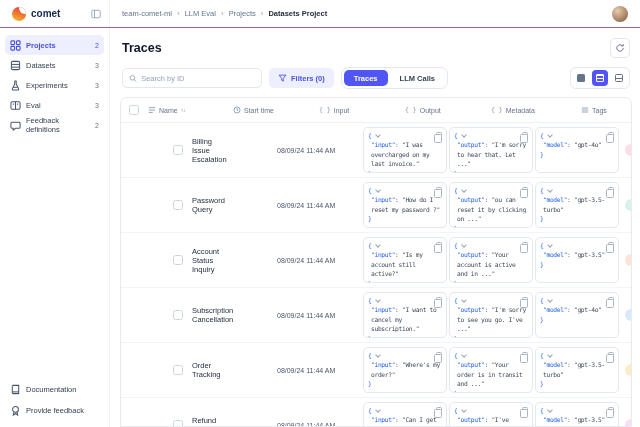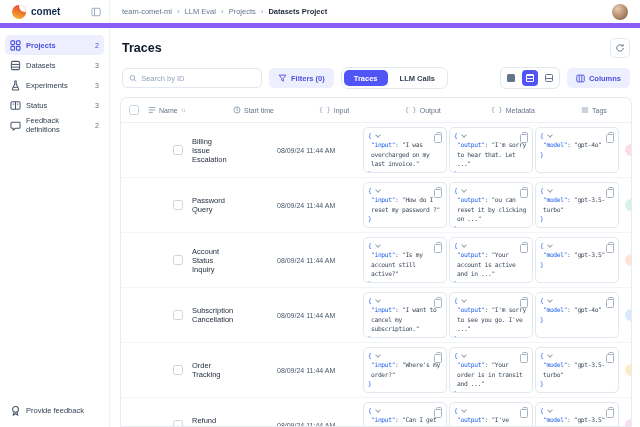--- a/index.html
+++ b/index.html
@@ -1,21 +1,21 @@
 <!DOCTYPE html>
 <html><head>
 <meta charset="utf-8">
 <style>
   * { margin:0; padding:0; box-sizing:border-box; }
   html,body { width:640px; height:427px; overflow:hidden; background:#fff;
     font-family:"Liberation Sans",sans-serif; color:#1e293b; }
   .app { display:flex; flex-direction:column; width:640px; height:427px; }
 
   
-  .topbar { flex:0 0 28px; display:flex; align-items:center; border-bottom:5px solid #8b5cf6; }
+  .topbar { flex:0 0 28px; display:flex; align-items:center; border-bottom:1px solid #8b5cf6; }
   .logo-sec { width:110px; height:100%; display:flex; align-items:center; padding:0 8px 0 12px; border-right:1px solid #eef1f5; }
   .logo-mark { width:14px; height:14px; border-radius:50%; position:relative; overflow:hidden; flex:0 0 14px;
     background:linear-gradient(200deg,#e8483a 15%,#ef7d2f 55%,#f9b234 90%); }
   .logo-mark::after { content:""; position:absolute; right:-5px; top:-5px; width:12px; height:12px; border-radius:50%; background:#fff; }
   .logo-text { font-size:10px; font-weight:700; color:#132a4e; margin-left:5px; }
   .collapse-btn { margin-left:auto; color:#94a3b8; display:flex; }
   .crumbs { flex:1; display:flex; align-items:center; gap:5px; padding:0 12px; font-size:7.5px; color:#64748b; }
   .crumb { white-space:nowrap; }
   .crumb.sep { color:#94a3b8; font-size:8px; }
   .crumb.last { color:#1f2937; font-weight:700; }
@@ -160,34 +160,43 @@
       </div>
       <div class="nav-item">
         <span class="nav-icon">
           <svg width="11" height="11" viewBox="0 0 12 12" fill="none" stroke="currentColor" stroke-width="1.1">
               <rect x="1" y="2" width="10" height="8" rx="1.5"></rect>
               <line x1="6" y1="2" x2="6" y2="10"></line>
               <line x1="3" y1="4.5" x2="4.5" y2="4.5"></line>
               <line x1="7.5" y1="4.5" x2="9" y2="4.5"></line>
             </svg>
         </span>
-        <span>Status</span>
+        <span>Eval</span>
         <span class="cnt">3</span>
       </div>
       <div class="nav-item">
         <span class="nav-icon">
           <svg width="11" height="11" viewBox="0 0 12 12" fill="none" stroke="currentColor" stroke-width="1.1">
               <path d="M2 2.5h8a1 1 0 0 1 1 1V8a1 1 0 0 1-1 1H6L3.5 11V9H2a1 1 0 0 1-1-1V3.5a1 1 0 0 1 1-1z"></path>
             </svg>
         </span>
         <span>Feedback definitions</span>
         <span class="cnt">2</span>
       </div>
 
       <div class="side-bottom">
+        <div class="foot-item">
+          <span class="nav-icon">
+            <svg width="11" height="11" viewBox="0 0 12 12" fill="none" stroke="currentColor" stroke-width="1.1">
+                <path d="M3 1.5h6.5v9H3.8A1.3 1.3 0 0 1 2.5 9.2V2.8A1.3 1.3 0 0 1 3.8 1.5z"></path>
+                <line x1="2.6" y1="8.6" x2="9.5" y2="8.6"></line>
+              </svg>
+          </span>
+          <span>Documentation</span>
+        </div>
         <div class="foot-item">
           <span class="nav-icon">
             <svg width="11" height="11" viewBox="0 0 12 12" fill="none" stroke="currentColor" stroke-width="1.1">
                 <circle cx="6" cy="4.8" r="3.2"></circle>
                 <path d="M4.4 7.5L3.6 11l2.4-1.5L8.4 11l-.8-3.5"></path>
               </svg>
           </span>
           <span>Provide feedback</span>
         </div>
       </div>
@@ -226,28 +235,20 @@
           <span class="dens-btn">
               <span class="d-sq"></span>
             </span>
           <span class="dens-btn active">
               <span class="d-lines"></span>
             </span>
           <span class="dens-btn">
               <span class="d-row"></span>
             </span>
         </div>
-        <button class="soft-btn">
-          <svg width="9" height="9" viewBox="0 0 12 12" fill="none" stroke="#4b51e0" stroke-width="1.2">
-              <rect x="1" y="1.5" width="10" height="9" rx="1.5"></rect>
-              <line x1="4.3" y1="1.5" x2="4.3" y2="10.5"></line>
-              <line x1="7.7" y1="1.5" x2="7.7" y2="10.5"></line>
-            </svg>
-          <span>Columns</span>
-        </button>
       </div>
 
       <div class="table-wrap">
         <div class="thead">
           <div class="th">
               <span class="cbx"></span>
             </div>
           <div class="th">
             <span class="hicon">
               <svg width="8" height="8" viewBox="0 0 10 10" fill="none" stroke="currentColor" stroke-width="1.1">

